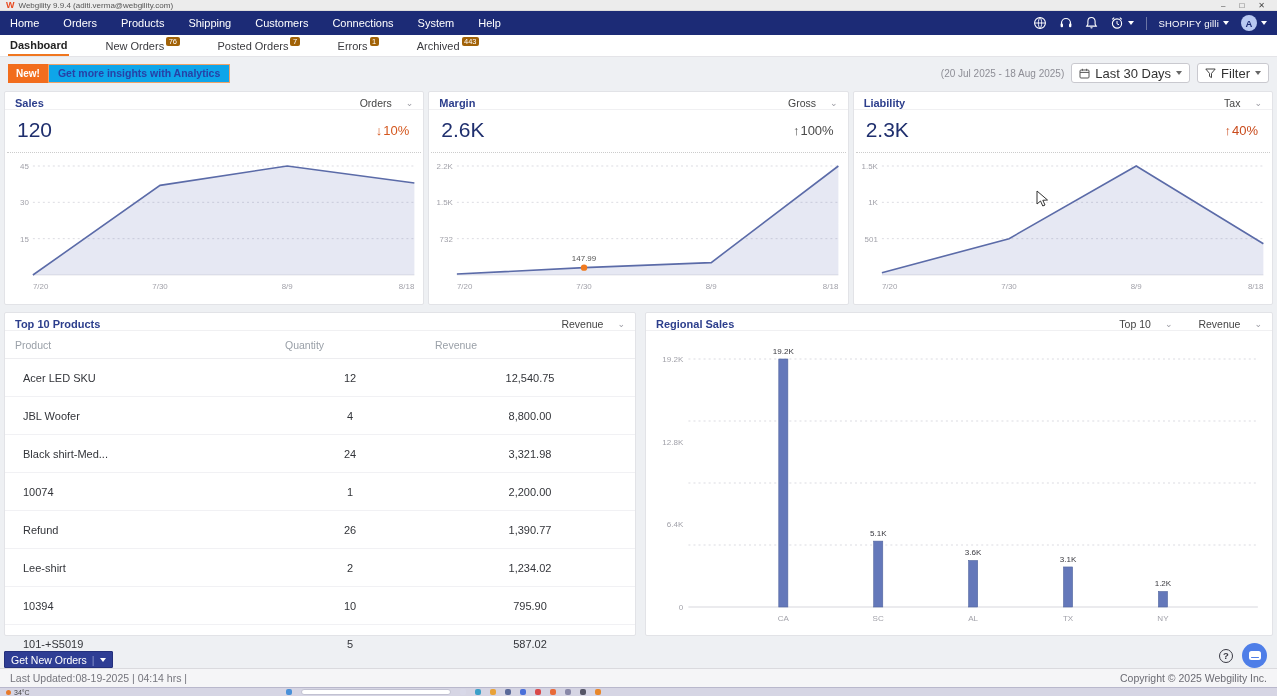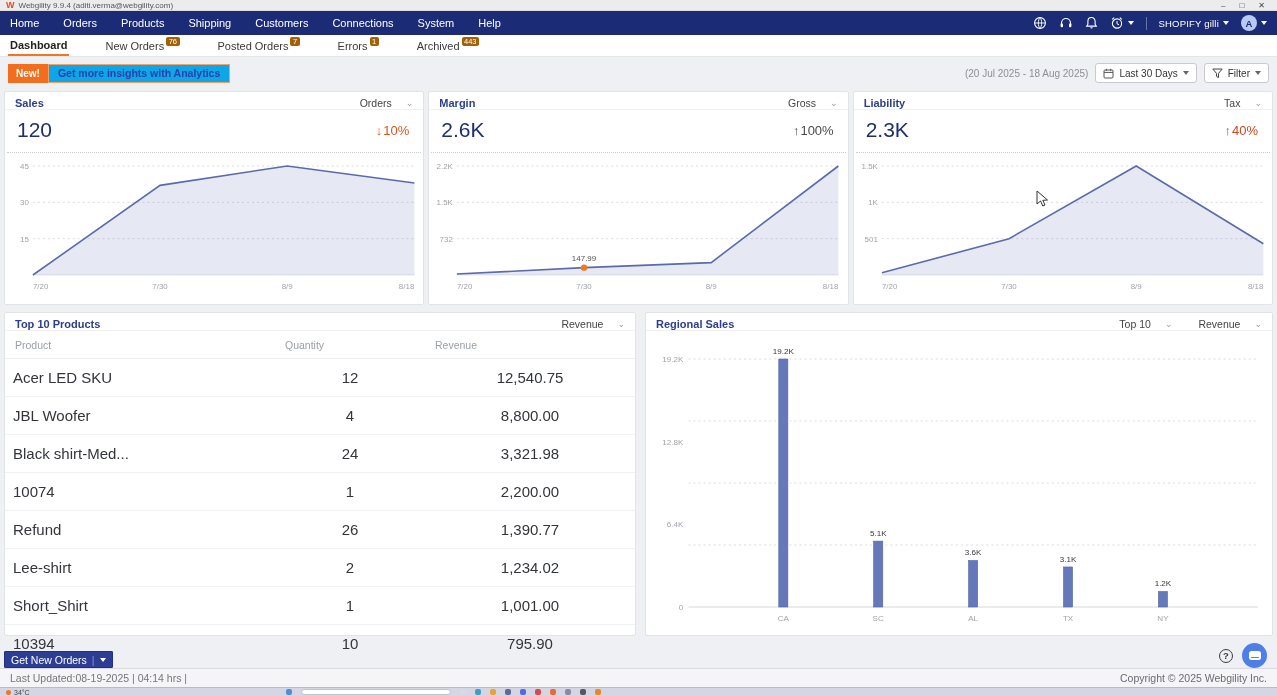--- a/index.html
+++ b/index.html
@@ -28,21 +28,21 @@
   .tab { display:flex; align-items:center; font-size:11px; color:#3a3a3e; position:relative; padding:0 2px; }
   .tab.active { font-weight:bold; color:#222; border-bottom:2px solid #f0761f; }
   .badge { background:#a16207; color:#fff; font-size:7.5px; border-radius:2px; padding:0 2.5px; line-height:9px; height:9px; margin-left:2px; position:relative; top:-4px; }
 
   
   .toolbar { height:32px; display:flex; align-items:center; padding:0 8px; }
   .new-tag { background:#f26d1d; color:#fff; font-size:10px; font-weight:bold; padding:3px 7px; border:1px solid #f26d1d; }
   .analytics-btn { background:#0ea5e9; border:1px solid #f0a268; color:#2741a6; font-size:10.5px; font-weight:bold; padding:2.5px 9px; cursor:pointer; }
   .toolbar-right { margin-left:auto; display:flex; align-items:center; gap:7px; }
   .date-range { color:#8e8e96; font-size:10px; }
-  .tool-dd { background:#fff; border:1px solid #c9c9cf; border-radius:3px; height:20px; display:flex; align-items:center; gap:5px; padding:0 7px; font-size:10px; color:#333; cursor:pointer; }
+  .tool-dd { background:#fff; border:1px solid #c9c9cf; border-radius:3px; height:20px; display:flex; align-items:center; gap:5px; padding:0 7px; font-size:13px; color:#333; cursor:pointer; }
   .caret-g { width:0; height:0; border-left:3.5px solid transparent; border-right:3.5px solid transparent; border-top:4px solid #666; display:inline-block; }
 
   
   .kpi-row { display:grid; grid-template-columns:1fr 1fr 1fr; gap:4px; padding:2px 4px 0 4px; }
   .card { background:#fff; border:1px solid #e2e3e7; border-radius:2px; }
   .kpi-card { height:214px; }
   .card-head { display:flex; align-items:center; justify-content:space-between; padding:5px 10px 0 10px; border-bottom:1px solid #f0f0f2; }
   .card-title { color:#2c3e8c; font-size:11px; font-weight:bold; }
   .dd { display:flex; align-items:center; gap:14px; font-size:10.5px; color:#444; cursor:pointer; }
   .dd .chev { color:#9a9aa2; font-size:9px; }
@@ -50,21 +50,21 @@
   .kpi-value { color:#1f2f6e; font-size:21px; }
   .kpi-delta { font-size:13px; display:flex; align-items:center; gap:1px; }
   .kpi-chart { width:100%; height:142px; display:block; }
 
   .bottom-row { display:grid; grid-template-columns:632px 1fr; gap:9px; padding:7px 4px 0 4px; }
   .bottom-card { height:324px; }
 
   
   table.products { width:100%; border-collapse:collapse; }
   table.products th { font-size:10.5px; color:#9aa0a8; font-weight:normal; text-align:left; padding:8px 10px 7px 10px; border-bottom:1px solid #ededf0; }
-  table.products td { font-size:15px; color:#33353a; padding:0 8px; height:38px; border-bottom:1px solid #f1f1f4; }
+  table.products td { font-size:11px; color:#33353a; padding:0 18px; height:38px; border-bottom:1px solid #f1f1f4; }
   th.col-qty, td.col-qty { text-align:center; width:150px; }
   th.col-rev, td.col-rev { text-align:center; width:210px; }
   table.products tr:last-child td { border-bottom:none; }
 
   .bar-chart { width:100%; height:296px; display:block; }
   svg text { font-family:"Liberation Sans", sans-serif; }
 
   
   .footer-row { display:flex; align-items:flex-end; padding:8px 10px 0 4px; height:32px; }
   .gno-btn { background:#2e3d94; border:1px solid #24307c; color:#fff; font-size:10.5px; height:17px; display:flex; align-items:center; padding:0 6px; gap:5px; cursor:pointer; border-radius:1px; }
@@ -337,25 +337,20 @@
             </tr>
             <tr>
               <td>Refund</td>
               <td class="col-qty">26</td>
               <td class="col-rev">1,390.77</td>
             </tr>
             <tr>
               <td>Lee-shirt</td>
               <td class="col-qty">2</td>
               <td class="col-rev">1,234.02</td>
-            </tr>
-            <tr>
-              <td>Short_Shirt</td>
-              <td class="col-qty">1</td>
-              <td class="col-rev">1,001.00</td>
             </tr>
             <tr>
               <td>10394</td>
               <td class="col-qty">10</td>
               <td class="col-rev">795.90</td>
             </tr>
             <tr>
               <td>101-+S5019</td>
               <td class="col-qty">5</td>
               <td class="col-rev">587.02</td>

